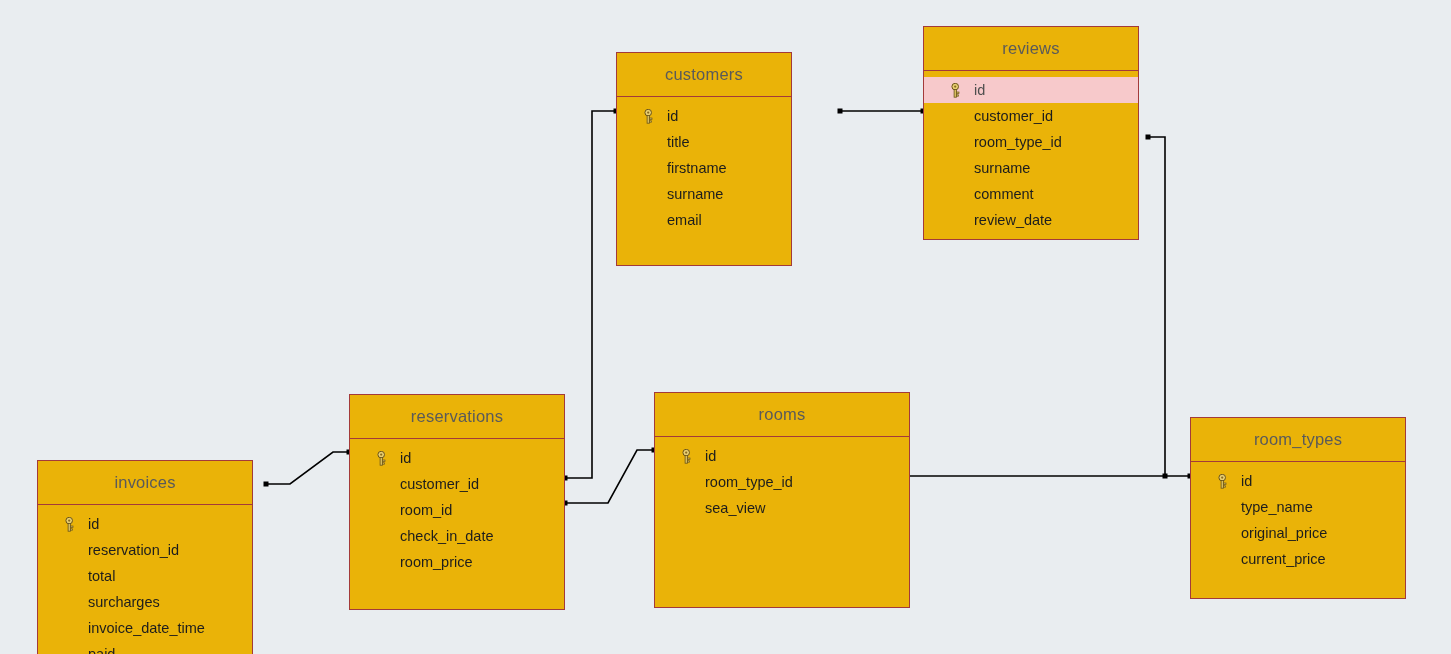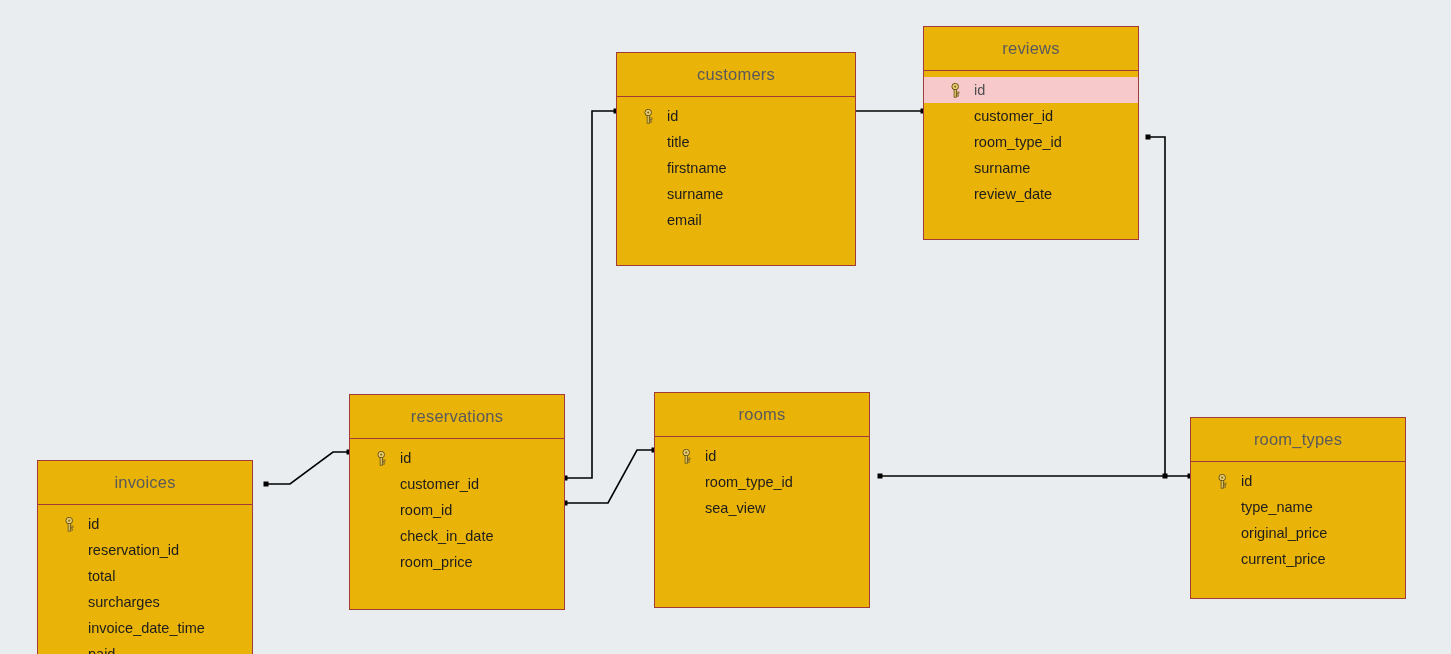--- a/index.html
+++ b/index.html
@@ -195,21 +195,21 @@
         <div class="field-row">
           <span class="key-slot"></span>
           <span class="field-name">check_in_date</span>
         </div>
         <div class="field-row">
           <span class="key-slot"></span>
           <span class="field-name">room_price</span>
         </div>
       </div>
     </div>
-    <div class="table-box" style="left: 654px; top: 392px; width: 216px; height: 216px;">
+    <div class="table-box" style="left: 654px; top: 392px; width: 256px; height: 216px;">
       <div class="table-header">
         <span class="table-title">rooms</span>
       </div>
       <div class="table-body">
         <div class="field-row">
           <span class="key-slot">
             <svg class="key-icon" width="13" height="15" viewBox="0 0 13 15">
               <circle cx="5.2" cy="3.6" r="3.3" fill="#e8cf73" stroke="#6b5418" stroke-width="1"></circle>
               <circle cx="5.2" cy="3.6" r="1.15" fill="#8a6a1e"></circle>
               <rect x="4.1" y="6.4" width="2.3" height="7.8" fill="#d8bd5e" stroke="#6b5418" stroke-width="0.8"></rect>
@@ -222,21 +222,21 @@
         <div class="field-row">
           <span class="key-slot"></span>
           <span class="field-name">room_type_id</span>
         </div>
         <div class="field-row">
           <span class="key-slot"></span>
           <span class="field-name">sea_view</span>
         </div>
       </div>
     </div>
-    <div class="table-box" style="left: 616px; top: 52px; width: 240px; height: 214px; text-align: right;">
+    <div class="table-box" style="left: 616px; top: 52px; width: 176px; height: 214px; text-align: right;">
       <div class="table-header">
         <span class="table-title">customers</span>
       </div>
       <div class="table-body">
         <div class="field-row">
           <span class="key-slot">
             <svg class="key-icon" width="13" height="15" viewBox="0 0 13 15">
               <circle cx="5.2" cy="3.6" r="3.3" fill="#e8cf73" stroke="#6b5418" stroke-width="1"></circle>
               <circle cx="5.2" cy="3.6" r="1.15" fill="#8a6a1e"></circle>
               <rect x="4.1" y="6.4" width="2.3" height="7.8" fill="#d8bd5e" stroke="#6b5418" stroke-width="0.8"></rect>
@@ -285,20 +285,24 @@
           <span class="key-slot"></span>
           <span class="field-name">customer_id</span>
         </div>
         <div class="field-row">
           <span class="key-slot"></span>
           <span class="field-name">room_type_id</span>
         </div>
         <div class="field-row">
           <span class="key-slot"></span>
           <span class="field-name">surname</span>
+        </div>
+        <div class="field-row">
+          <span class="key-slot"></span>
+          <span class="field-name">comment</span>
         </div>
         <div class="field-row">
           <span class="key-slot"></span>
           <span class="field-name">review_date</span>
         </div>
       </div>
     </div>
     <div class="table-box" style="left: 1190px; top: 417px; width: 216px; height: 182px;">
       <div class="table-header">
         <span class="table-title">room_types</span>

